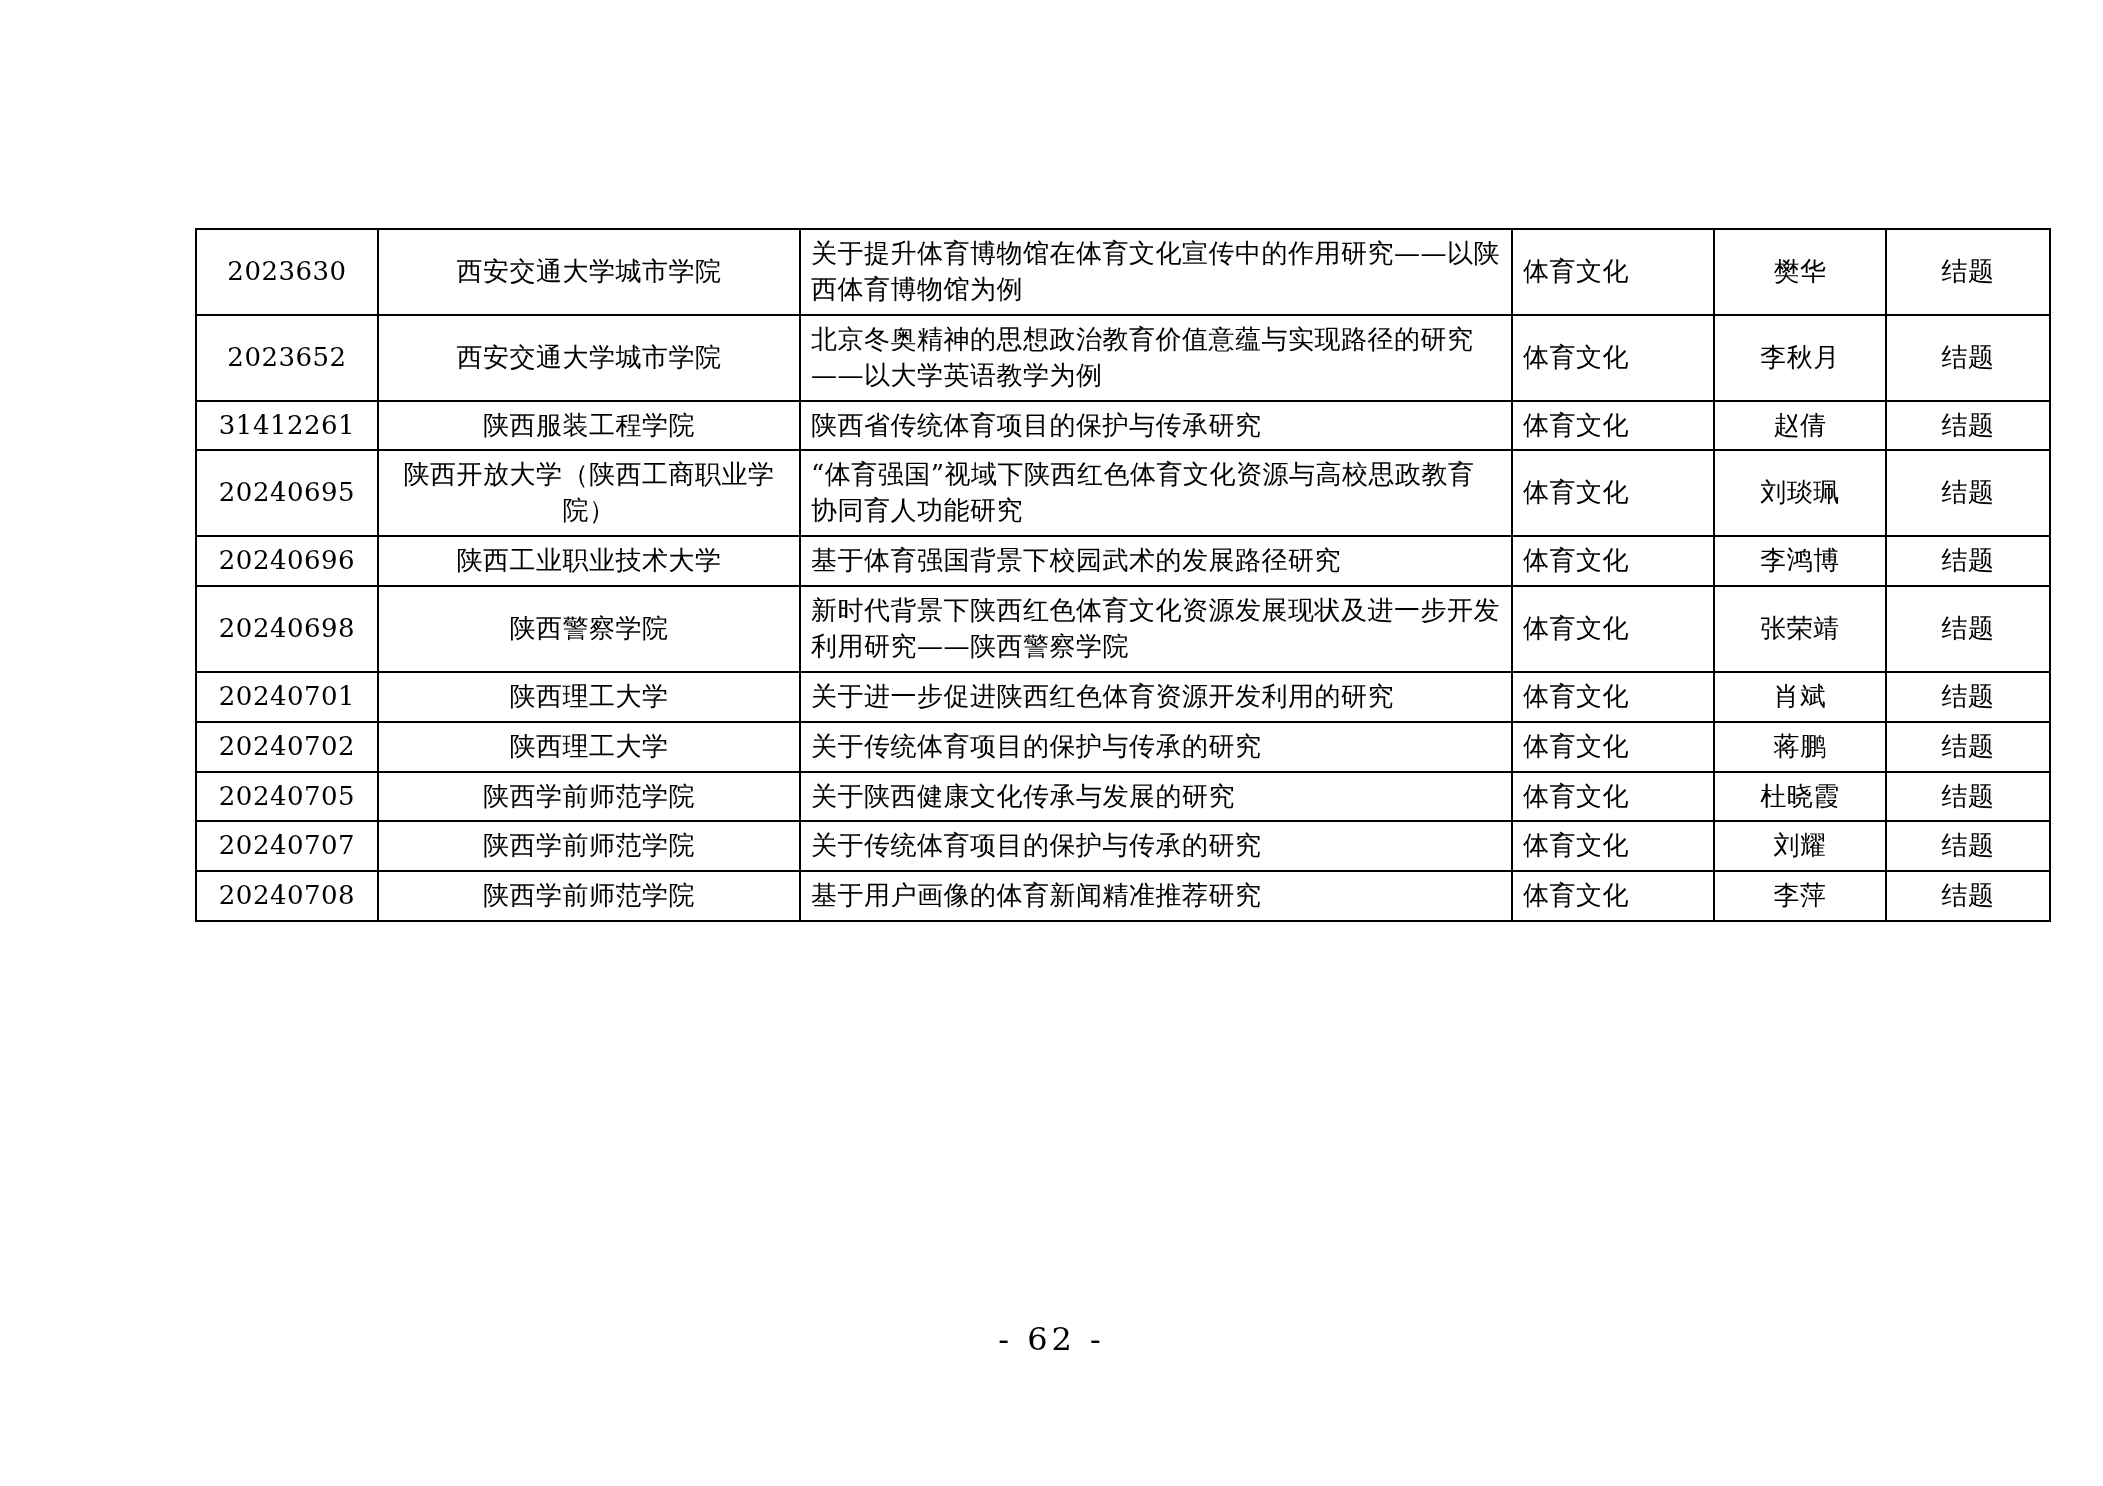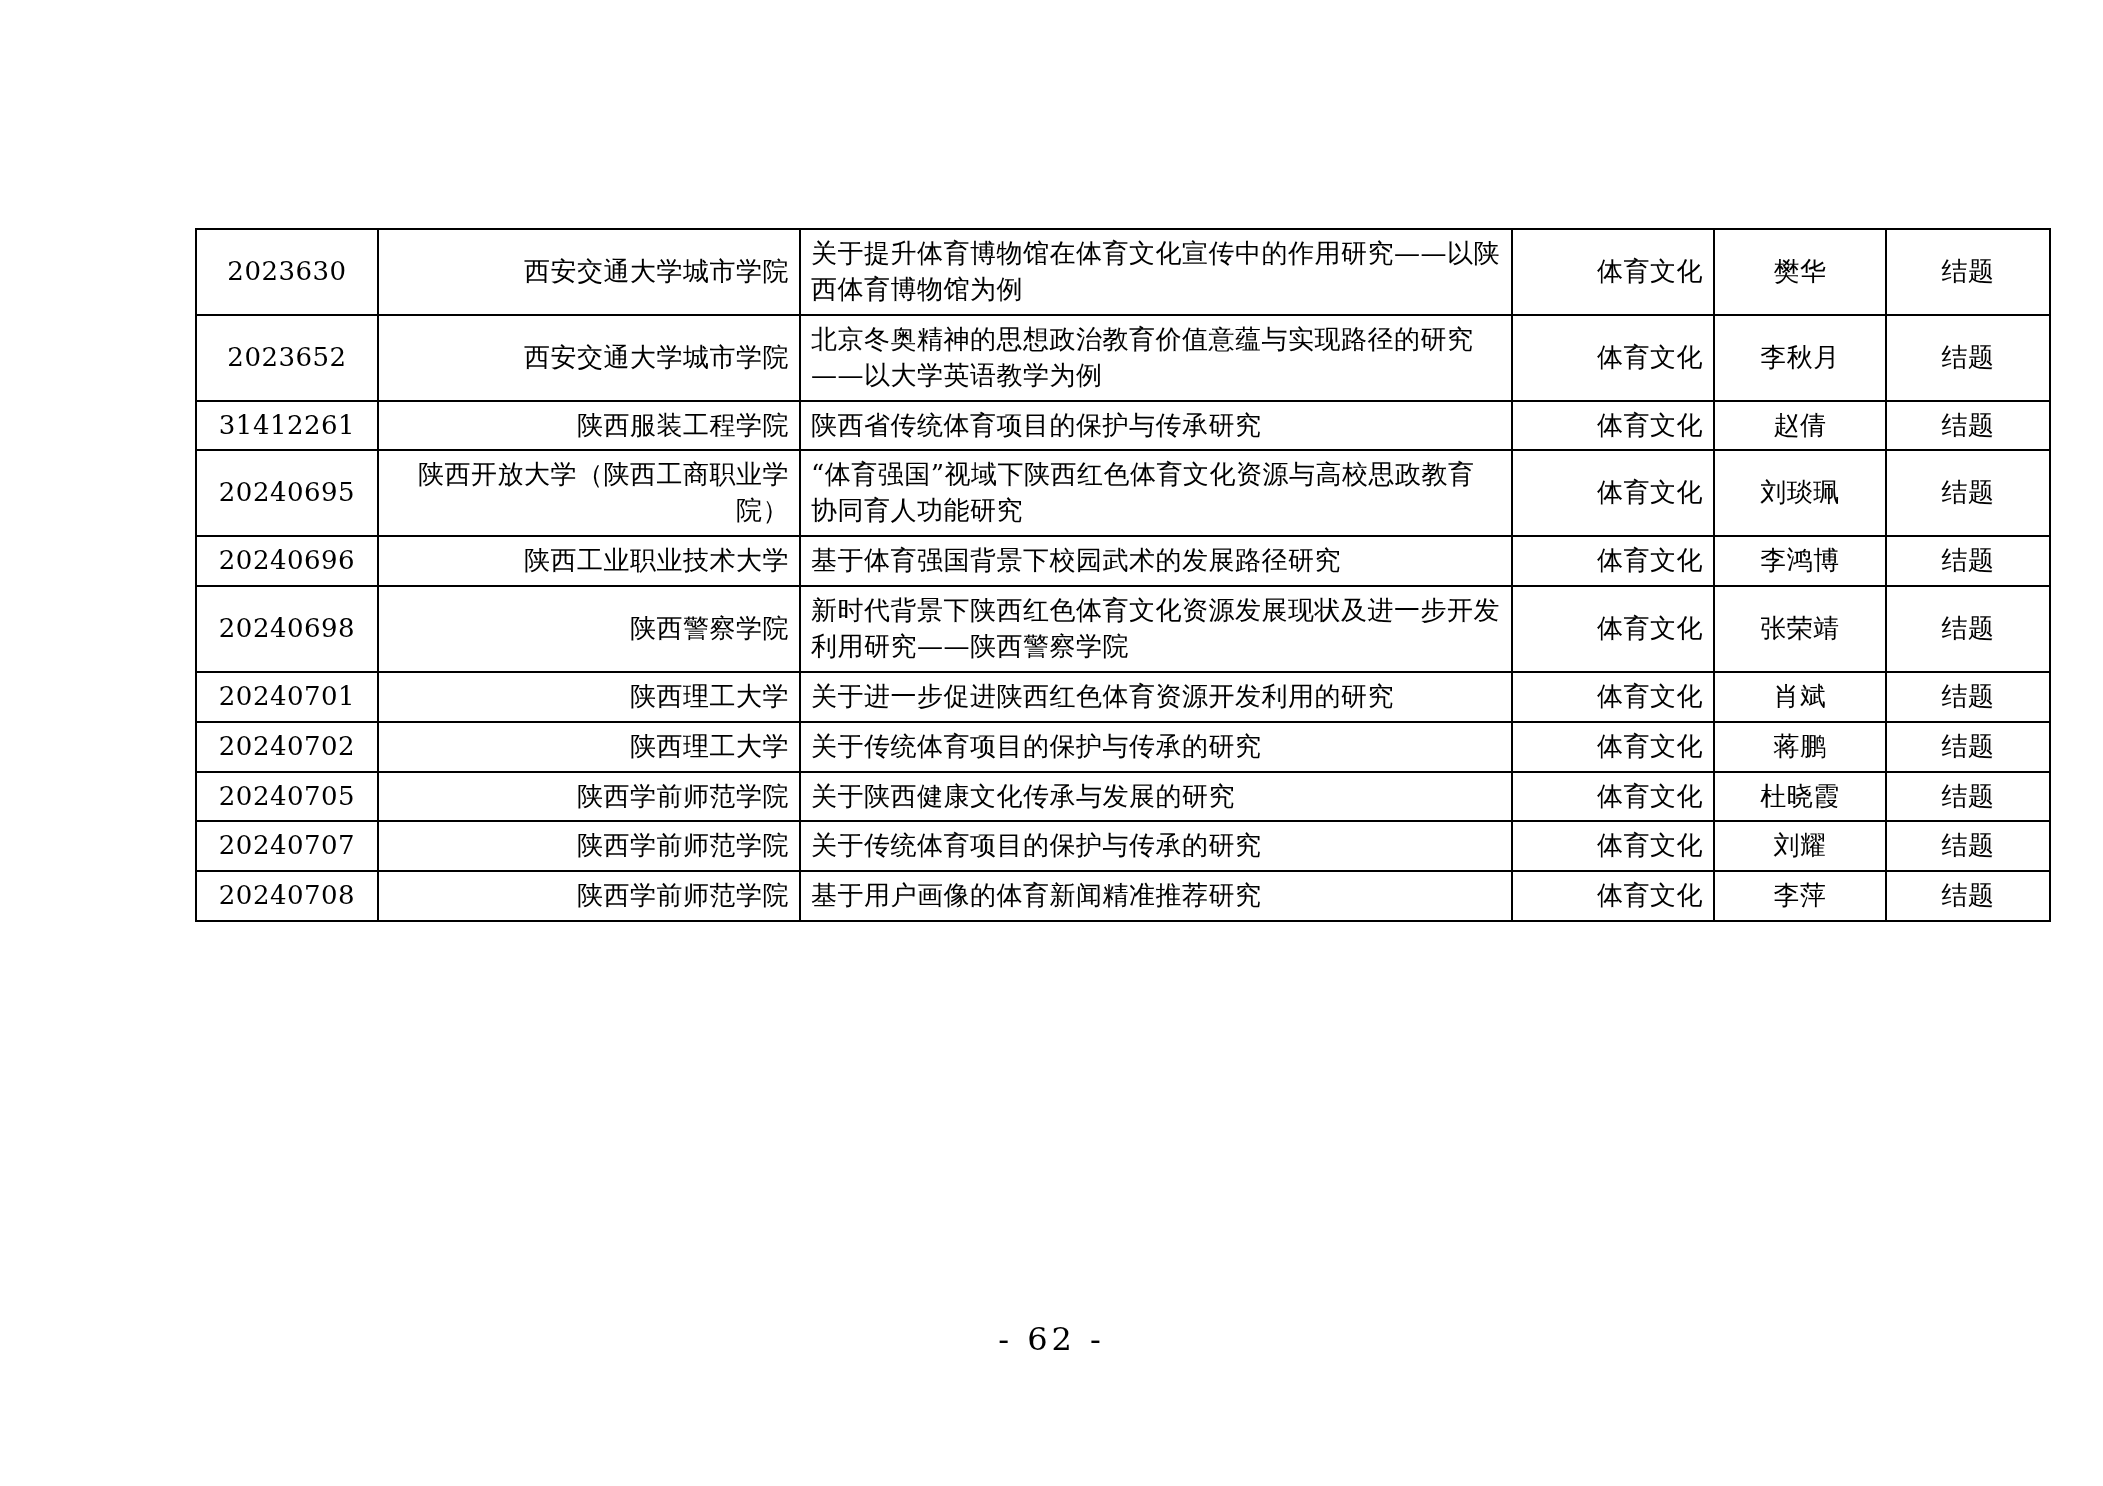--- a/index.html
+++ b/index.html
@@ -44,30 +44,30 @@
     letter-spacing: 0.5px;
   }
   td.c-code {
     width: 160px;
     text-align: center;
     white-space: nowrap;
     letter-spacing: 1px;
   }
   td.c-org {
     width: 400px;
-    text-align: right;
+    text-align: center;
   }
   td.c-title {
     width: 690px;
     text-align: left;
     letter-spacing: 0px;
   }
   td.c-cat {
     width: 180px;
-    text-align: right;
+    text-align: left;
     white-space: nowrap;
   }
   td.c-person {
     width: 150px;
     text-align: center;
     white-space: nowrap;
   }
   td.c-status {
     width: 142px;
     text-align: center;

